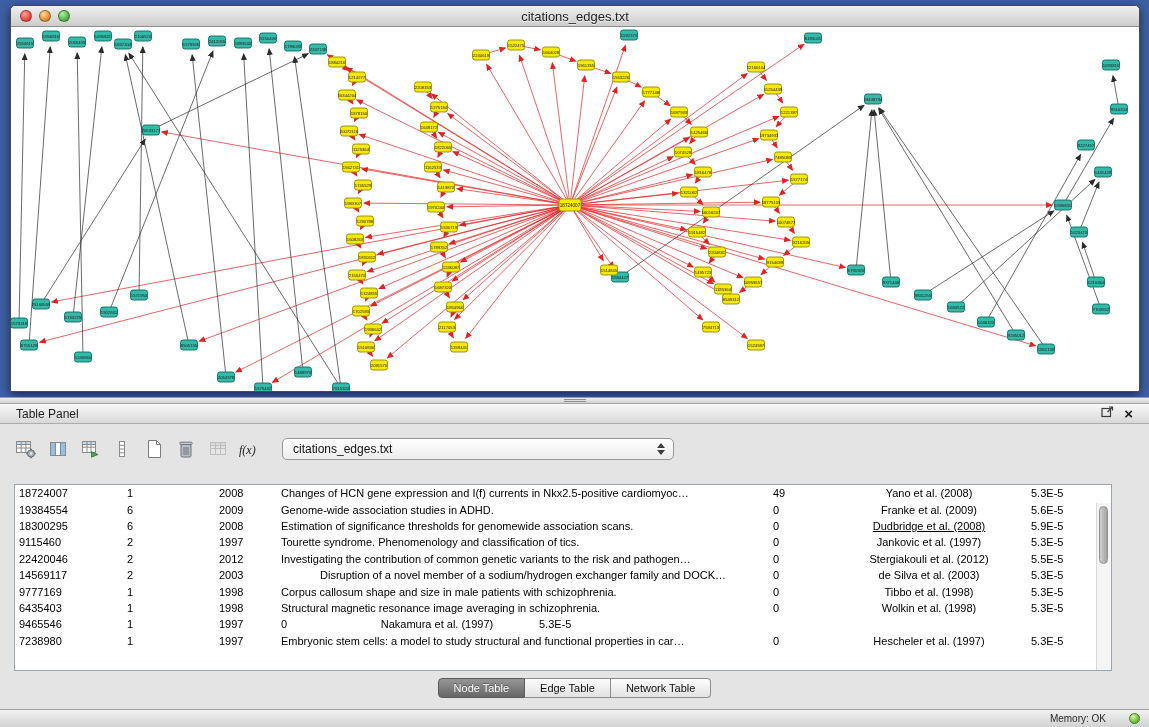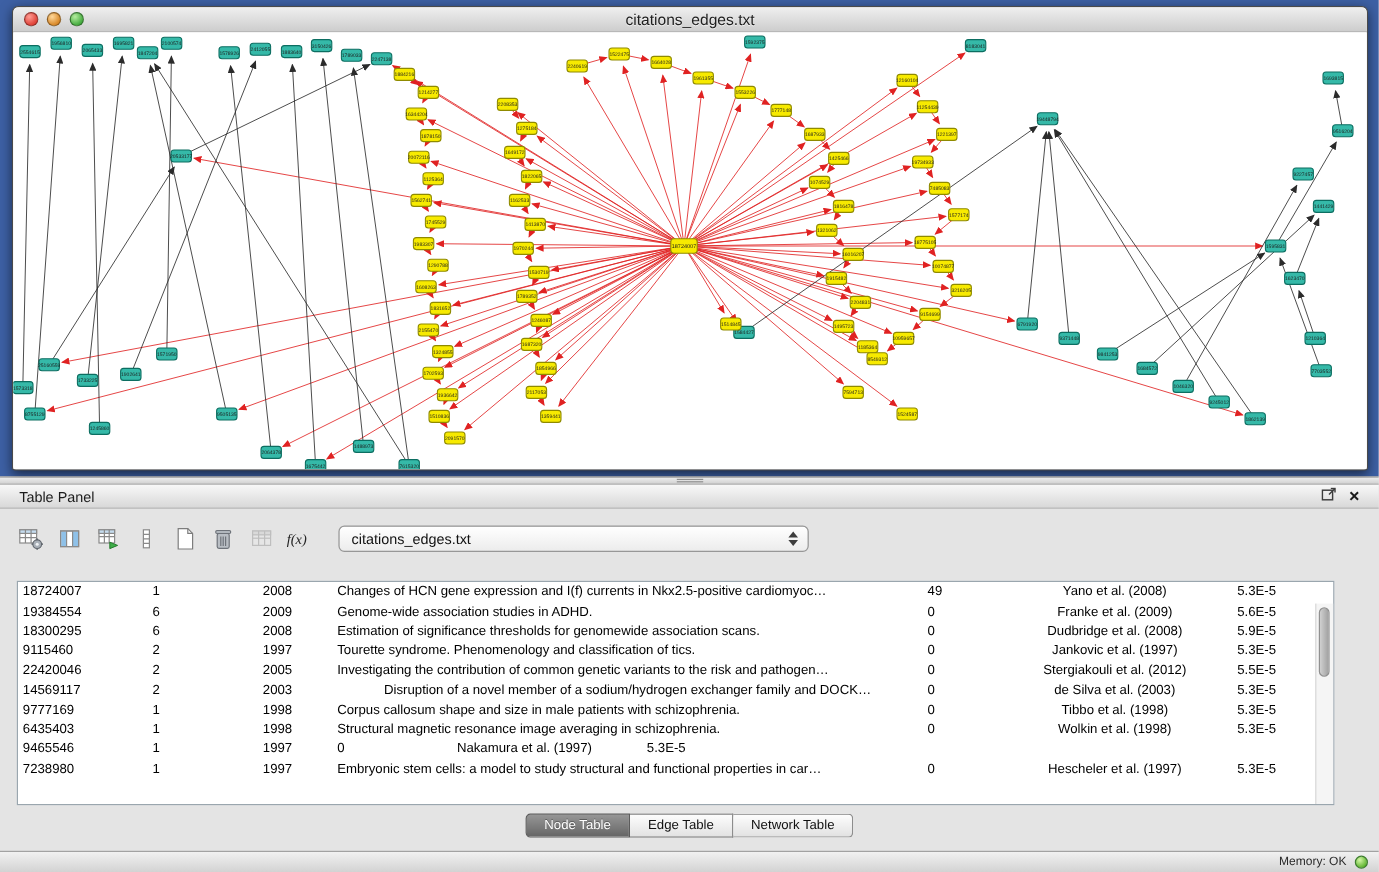--- a/index.html
+++ b/index.html
@@ -69,21 +69,21 @@
   .tab { height:20px; line-height:19px; padding:0 15px; font-size:11px; color:#101010;
     background:linear-gradient(#fdfdfd,#e2e2e2); border:1px solid #8d8d8d; border-left:none; }
   .tab:first-child { border-left:1px solid #8d8d8d; border-radius:4px 0 0 4px; }
   .tab:last-child  { border-radius:0 4px 4px 0; }
   .tab.active { background:linear-gradient(#969696,#666666); color:#fff; border-color:#5c5c5c;
     text-shadow:0 -1px 0 rgba(0,0,0,.35); }
 
   
   .statusbar { position:absolute; left:0; bottom:0; width:1149px; height:18px;
     background:linear-gradient(#f1f1f1,#d2d2d2); border-top:1px solid #a2a2a2;
-    display:flex; align-items:center; justify-content:flex-end; gap:7px; padding-right:9px;
+    display:flex; align-items:center; justify-content:flex-end; gap:23px; padding-right:9px;
     font-size:10px; color:#2a2a2a; }
   .orb { width:11px; height:11px; border-radius:50%; border:1px solid #3e7e2f;
     background:radial-gradient(circle at 35% 30%, #d4f7a6, #5db32e 75%); }
 </style>
 </head>
 <body>
 
 <div class="desktop">
   <div class="window">
     <div class="titlebar">
@@ -817,36 +817,36 @@
           <div class="td td4" style="width: 80px;">0</div>
           <div class="td td5" style="width: 168px;">Franke et al. (2009)</div>
           <div class="td td6" style="width: 84px;">5.6E-5</div>
         </div>
         <div class="tr">
           <div class="td td0" style="width: 100px;">18300295</div>
           <div class="td td1" style="width: 90px;">6</div>
           <div class="td td2" style="width: 68px;">2008</div>
           <div class="td td3" style="width: 492px;">Estimation of significance thresholds for genomewide association scans.</div>
           <div class="td td4" style="width: 80px;">0</div>
-          <div class="td td5" style="width: 168px;">Dudbridge et al. (2008)</div>
+          <div class="td td5" style="width: 168px; text-decoration: underline;">Dudbridge et al. (2008)</div>
           <div class="td td6" style="width: 84px;">5.9E-5</div>
         </div>
         <div class="tr">
           <div class="td td0" style="width: 100px;">9115460</div>
           <div class="td td1" style="width: 90px;">2</div>
           <div class="td td2" style="width: 68px;">1997</div>
           <div class="td td3" style="width: 492px;">Tourette syndrome. Phenomenology and classification of tics.</div>
           <div class="td td4" style="width: 80px;">0</div>
           <div class="td td5" style="width: 168px;">Jankovic et al. (1997)</div>
           <div class="td td6" style="width: 84px;">5.3E-5</div>
         </div>
         <div class="tr">
           <div class="td td0" style="width: 100px;">22420046</div>
           <div class="td td1" style="width: 90px;">2</div>
-          <div class="td td2" style="width: 68px;">2005</div>
+          <div class="td td2" style="width: 68px;">2012</div>
           <div class="td td3" style="width: 492px;">Investigating the contribution of common genetic variants to the risk and pathogen…</div>
           <div class="td td4" style="width: 80px;">0</div>
           <div class="td td5" style="width: 168px;">Stergiakouli et al. (2012)</div>
           <div class="td td6" style="width: 84px;">5.5E-5</div>
         </div>
         <div class="tr">
           <div class="td td0" style="width: 100px;">14569117</div>
           <div class="td td1" style="width: 90px;">2</div>
           <div class="td td2" style="width: 68px;">2003</div>
           <div class="td td3" style="width: 492px; text-align: center;">Disruption of a novel member of a sodium/hydrogen exchanger family and DOCK…</div>

